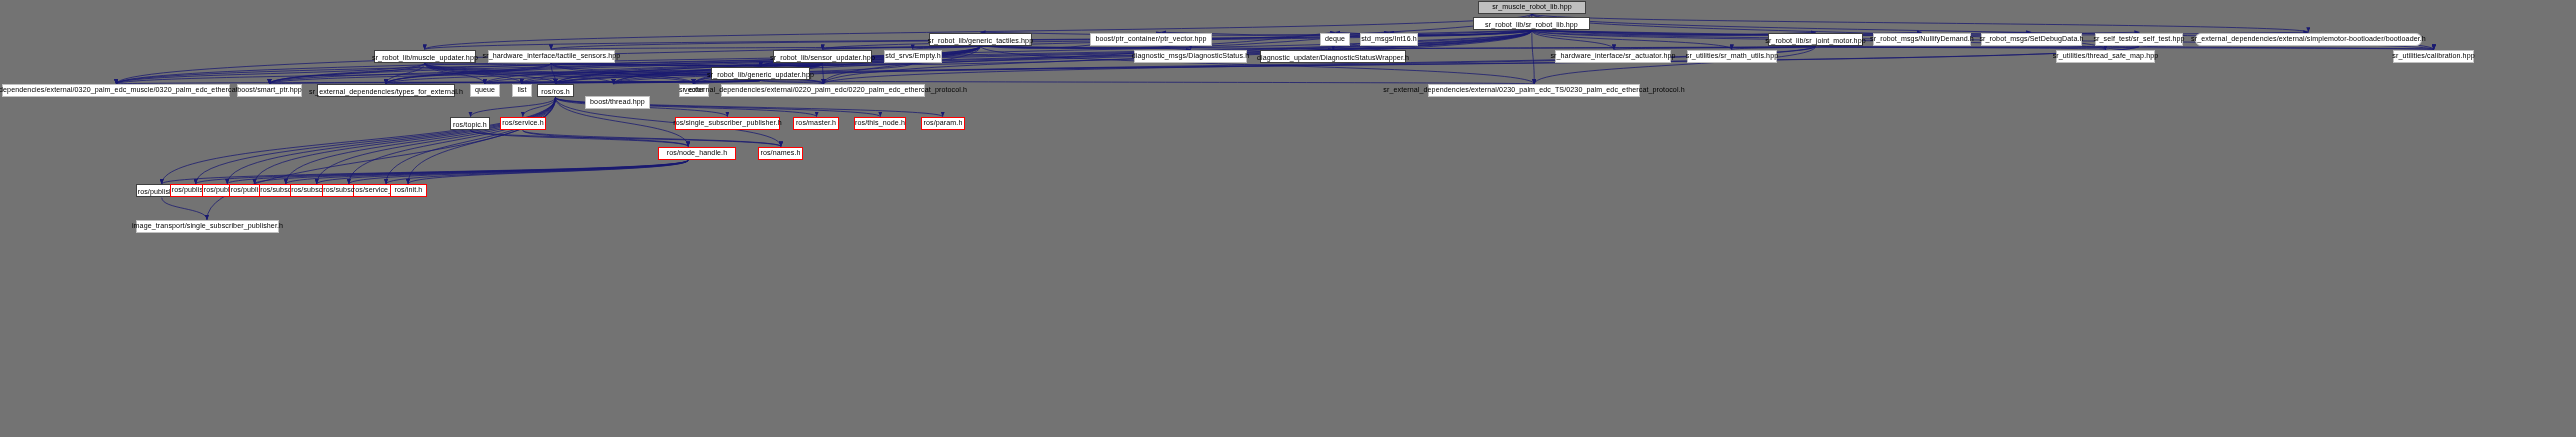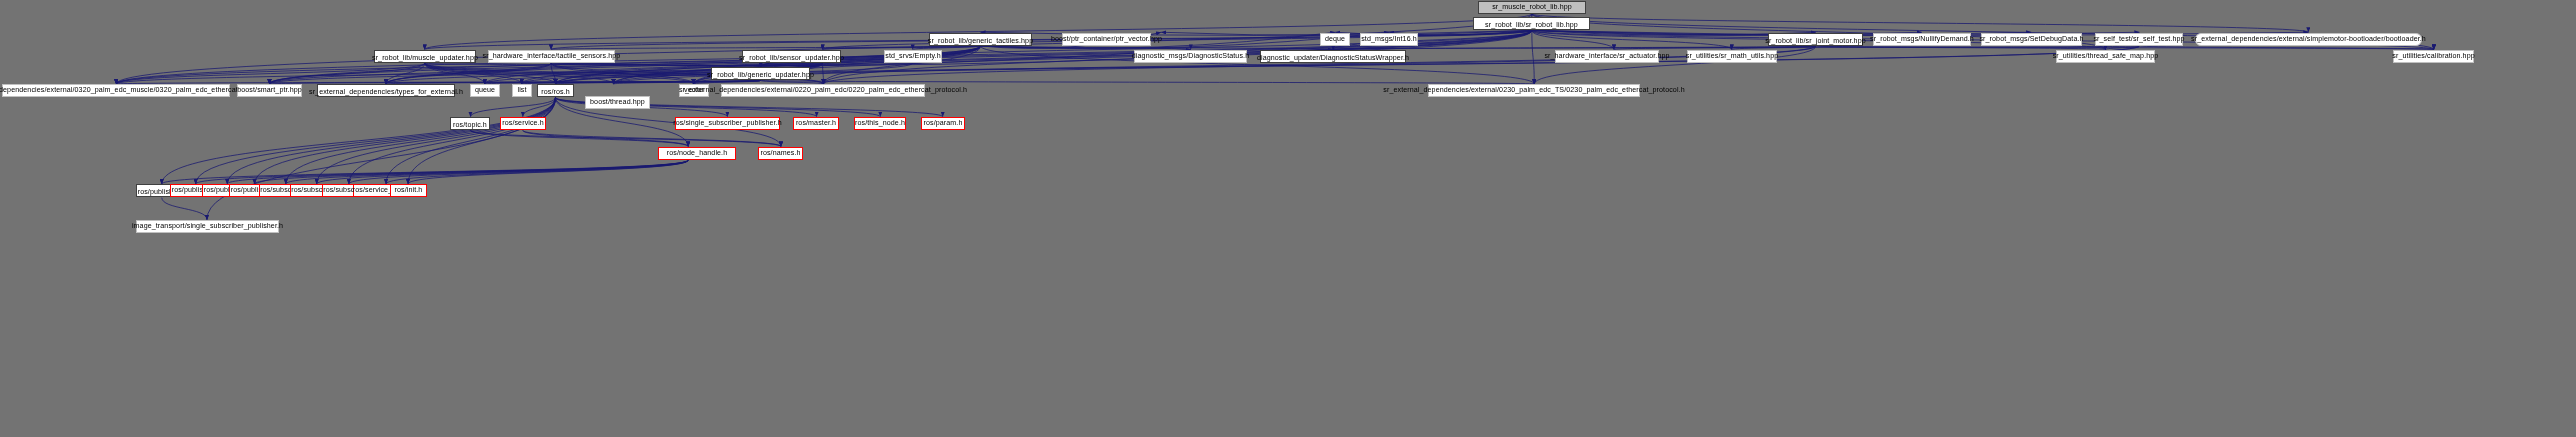--- a/index.html
+++ b/index.html
@@ -185,21 +185,21 @@
   </svg>
 <div class="node root" style="left: 1478px; top: 0.6px; width: 108px;">
       <span class="lbl">sr_muscle_robot_lib.hpp</span>
     </div>
     <div class="node black" style="left: 1473px; top: 17px; width: 117px;">
       <span class="lbl">sr_robot_lib/sr_robot_lib.hpp</span>
     </div>
     <div class="node black" style="left: 929px; top: 33px; width: 103px;">
       <span class="lbl">sr_robot_lib/generic_tactiles.hpp</span>
     </div>
-    <div class="node gray" style="left: 1062px; top: 33px; width: 89px;">
+    <div class="node gray" style="left: 1090px; top: 33px; width: 122px;">
       <span class="lbl">boost/ptr_container/ptr_vector.hpp</span>
     </div>
     <div class="node gray" style="left: 1320px; top: 33px; width: 30px;">
       <span class="lbl">deque</span>
     </div>
     <div class="node gray" style="left: 1360px; top: 33px; width: 58px;">
       <span class="lbl">std_msgs/Int16.h</span>
     </div>
     <div class="node black" style="left: 1768px; top: 33px; width: 95px;">
       <span class="lbl">sr_robot_lib/sr_joint_motor.hpp</span>
@@ -215,33 +215,33 @@
     </div>
     <div class="node gray" style="left: 2195px; top: 33px; width: 227px; border-radius: 6px;">
       <span class="lbl">sr_external_dependencies/external/simplemotor-bootloader/bootloader.h</span>
     </div>
     <div class="node black" style="left: 374px; top: 50px; width: 102px;">
       <span class="lbl">sr_robot_lib/muscle_updater.hpp</span>
     </div>
     <div class="node gray" style="left: 488px; top: 50px; width: 127px;">
       <span class="lbl">sr_hardware_interface/tactile_sensors.hpp</span>
     </div>
-    <div class="node black" style="left: 742px; top: 50px; width: 99px;">
+    <div class="node black" style="left: 773px; top: 50px; width: 99px;">
       <span class="lbl">sr_robot_lib/sensor_updater.hpp</span>
     </div>
     <div class="node gray" style="left: 884px; top: 50px; width: 58px;">
       <span class="lbl">std_srvs/Empty.h</span>
     </div>
     <div class="node gray" style="left: 1134px; top: 50px; width: 113px;">
       <span class="lbl">diagnostic_msgs/DiagnosticStatus.h</span>
     </div>
     <div class="node black" style="left: 1260px; top: 50px; width: 146px;">
       <span class="lbl">diagnostic_updater/DiagnosticStatusWrapper.h</span>
     </div>
-    <div class="node gray" style="left: 1555px; top: 50px; width: 104px;">
+    <div class="node gray" style="left: 1555px; top: 50px; width: 116px;">
       <span class="lbl">sr_hardware_interface/sr_actuator.hpp</span>
     </div>
     <div class="node gray" style="left: 1687px; top: 50px; width: 90px;">
       <span class="lbl">sr_utilities/sr_math_utils.hpp</span>
     </div>
     <div class="node gray" style="left: 2056px; top: 50px; width: 99px;">
       <span class="lbl">sr_utilities/thread_safe_map.hpp</span>
     </div>
     <div class="node gray" style="left: 2393px; top: 50px; width: 81px;">
       <span class="lbl">sr_utilities/calibration.hpp</span>

